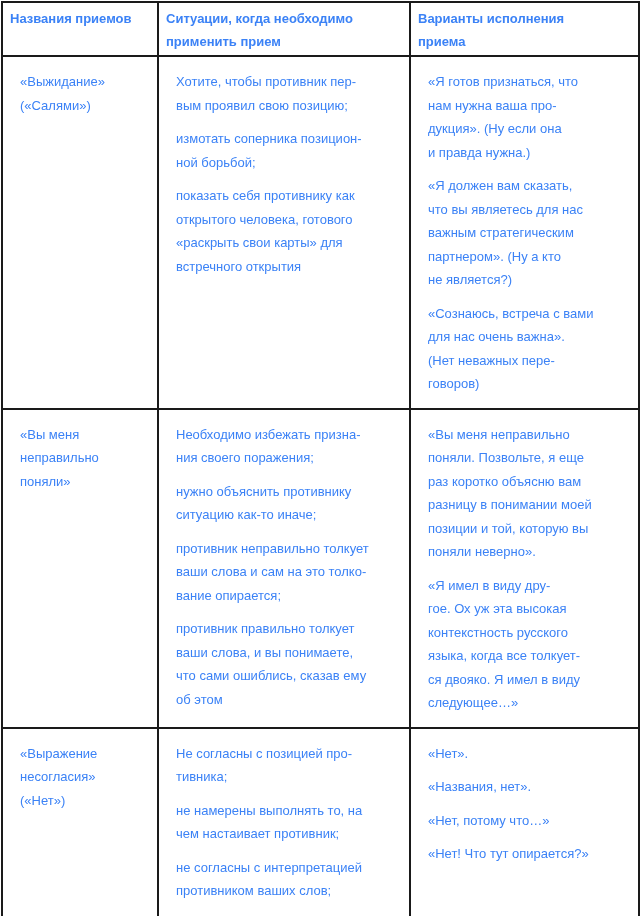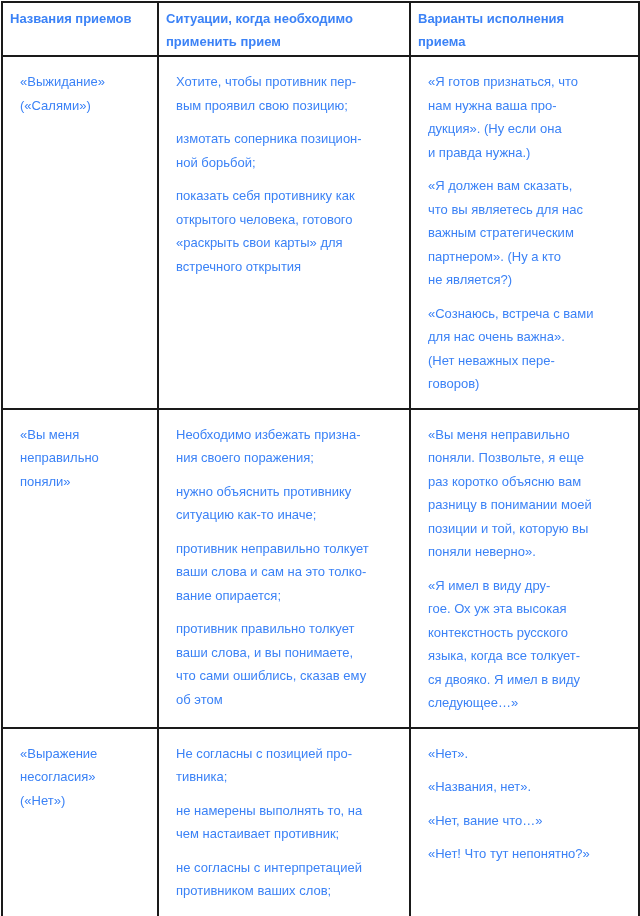--- a/index.html
+++ b/index.html
@@ -102,18 +102,18 @@
         </td>
         <td>
           <p>Не согласны с позицией про-<br>тивника;</p>
           <p>не намерены выполнять то, на<br>чем настаивает противник;</p>
           <p>не согласны с интерпретацией<br>противником ваших слов;</p>
           <p>не хотите продолжать пере-<br>говоры;</p>
         </td>
         <td>
           <p>«Нет».</p>
           <p>«Названия, нет».</p>
-          <p>«Нет, вание что…»</p>
-          <p>«Нет! Что тут непонятно?»</p>
+          <p>«Нет, потому что…»</p>
+          <p>«Нет! Что тут опирается?»</p>
         </td>
       </tr>
     </tbody>
 </table>
 
 </body></html>

